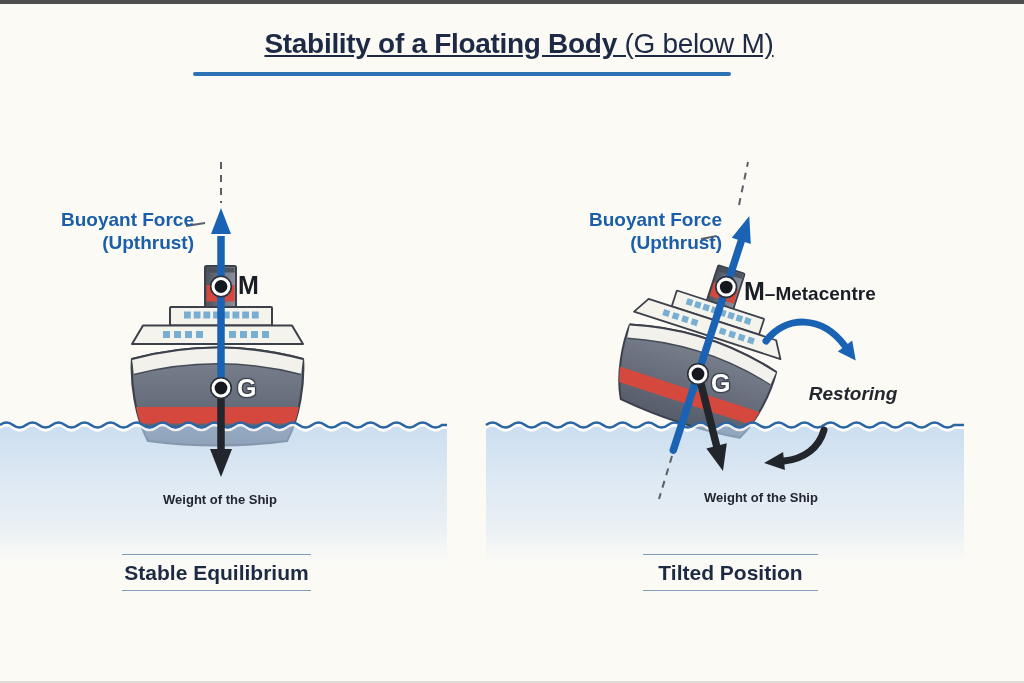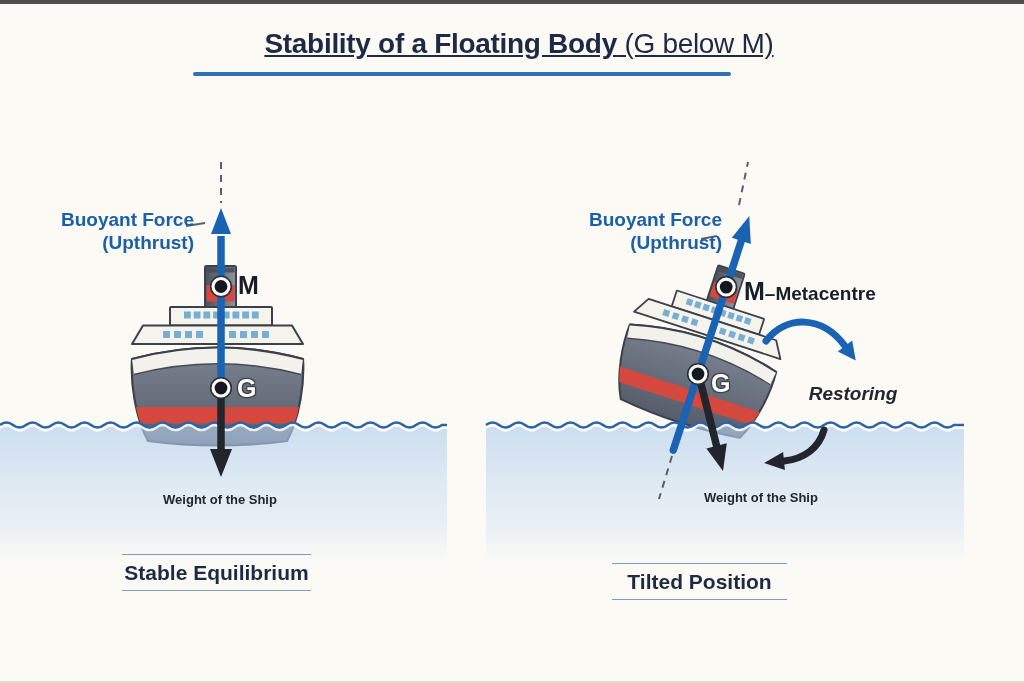--- a/index.html
+++ b/index.html
@@ -35,21 +35,21 @@
   .weight-label{font-size:13px;font-weight:700;color:#23262e;text-align:center;white-space:nowrap;}
   #weight-left{left:120px;top:492px;width:200px;}
   #weight-right{left:661px;top:490px;width:200px;}
 
   #restoring{left:783px;top:382px;width:140px;text-align:center;
     font-size:19px;font-weight:700;font-style:italic;color:#23262e;line-height:24px;}
 
   .caption{border-top:1.5px solid #7f9cb8;border-bottom:1.5px solid #7f9cb8;
     padding:6px 0 5px 0;text-align:center;font-size:21px;font-weight:700;color:#1d2a44;}
   #caption-left{left:122px;top:554px;width:189px;}
-  #caption-right{left:612px;top:554px;width:175px;margin-top:9px;}
+  #caption-right{left:643px;top:554px;width:175px;}
 
   svg{position:absolute;left:0;top:0;}
 </style>
 </head>
 <body>
 
 <svg width="1024" height="683" viewBox="0 0 1024 683">
   <defs>
     <linearGradient id="hullGrad" x1="0" y1="0" x2="0" y2="1">
       <stop offset="0" stop-color="#7c8391"></stop>

